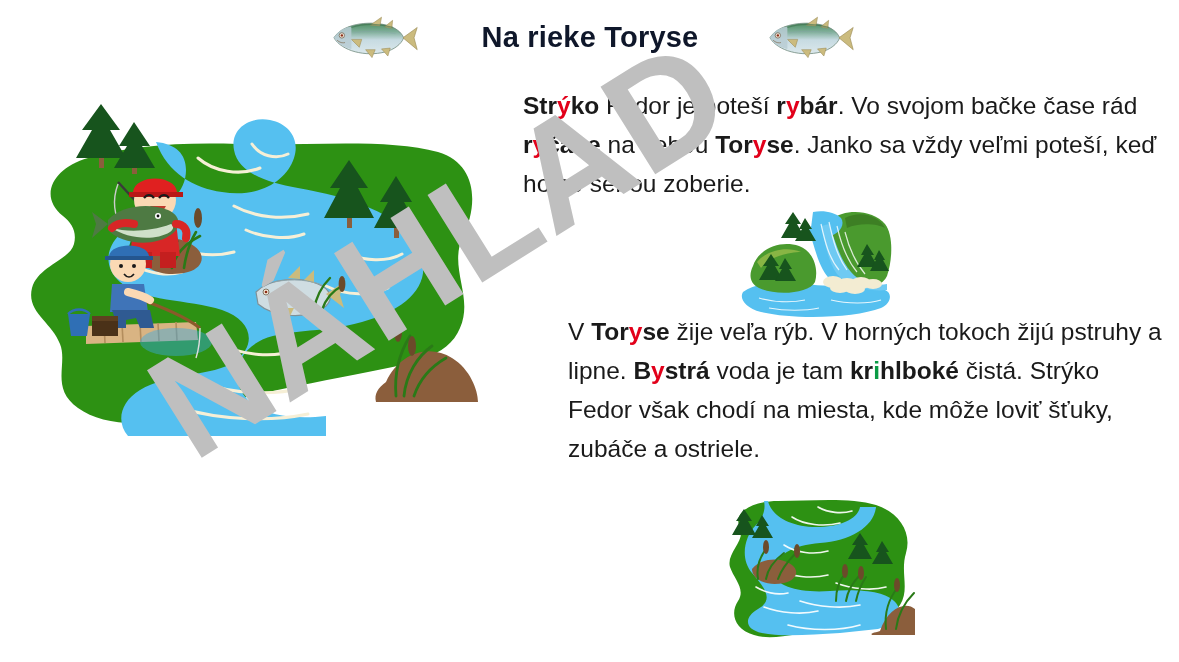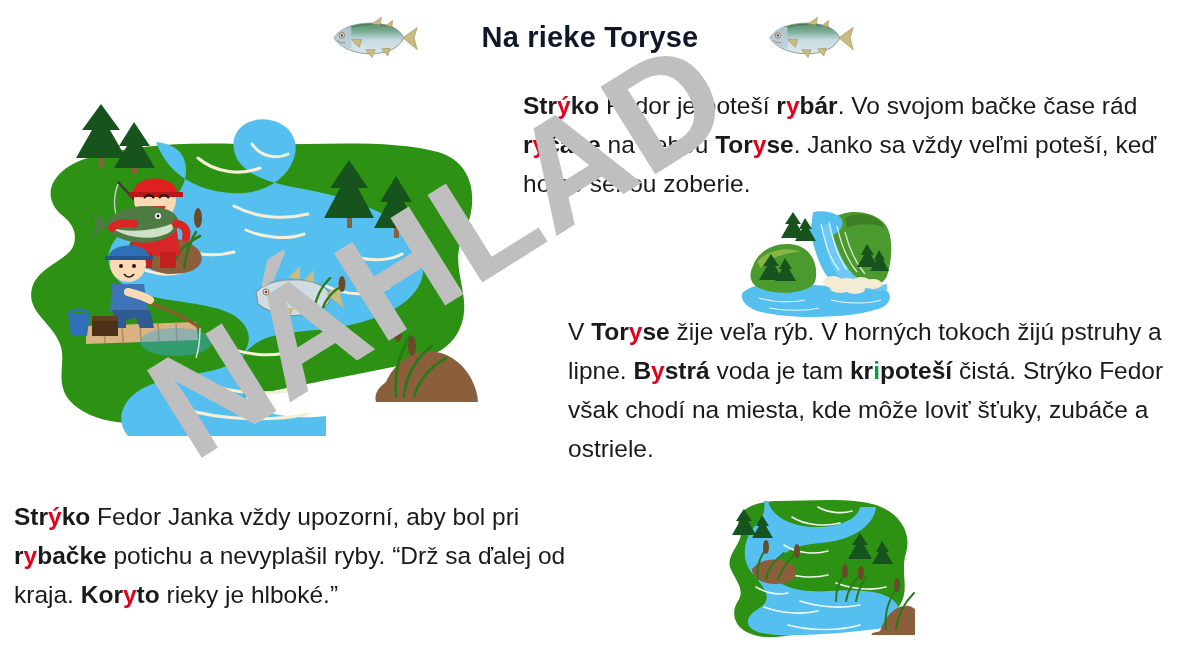--- a/index.html
+++ b/index.html
@@ -403,20 +403,19 @@
     <ellipse cx="161" cy="90" rx="3" ry="7" fill="#6b4a2a"></ellipse>
     <path d="M180 148 C 188 124, 206 118, 215 126 L 215 152 L 172 152 C 170 150, 174 150, 180 148 Z" fill="#8b5e3c"></path>
     <g stroke="#2a7a17" stroke-width="2" fill="none" stroke-linecap="round">
       <path d="M186 146 C 184 128, 190 114, 198 104"></path>
       <path d="M196 146 C 198 130, 206 118, 214 110"></path>
     </g>
     <ellipse cx="197" cy="102" rx="3" ry="7" fill="#6b4a2a"></ellipse>
   </svg>
 
   <div class="para" id="para-1"><b>Str</b><b class="red">ý</b><b>ko</b><span> Fedor je poteší </span><b>r</b><b class="red">y</b><b>bár</b><span>. Vo svojom bačke čase rád </span><b>r</b><b class="red">y</b><b>čase</b><span> na sebou </span><b>Tor</b><b class="red">y</b><b>se</b><span>. Janko sa vždy veľmi poteší, keď ho so sebou zoberie.</span></div>
-  <div class="para" id="para-2"><span>V </span><b>Tor</b><b class="red">y</b><b>se</b><span> žije veľa rýb. V horných tokoch žijú pstruhy a lipne. </span><b>B</b><b class="red">y</b><b>strá</b><span> voda je tam </span><b>kr</b><b class="green-letter">i</b><b>poteší</b><span> čistá. Strýko Fedor však chodí na miesta, kde  môže loviť šťuky, zubáče a ostriele.</span></div>
-  <div class="para" id="para-3"><b>Str</b><b class="red">ý</b><b>ko</b><span> Fedor Janka vždy upozorní, aby bol pri </span><b>r</b><b class="red">y</b><b>bačke</b><span> potichu a nevyplašil ryby. “Drž sa ďalej od kraja. </span><b>Kor</b><b class="red">y</b><b>to</b><span> rieky je hlboké.”</span></div>
+  <div class="para" id="para-2"><span>V </span><b>Tor</b><b class="red">y</b><b>se</b><span> žije veľa rýb. V horných tokoch žijú pstruhy a lipne. </span><b>B</b><b class="red">y</b><b>strá</b><span> voda je tam </span><b>kr</b><b class="green-letter">i</b><b>hlboké</b><span> čistá. Strýko Fedor však chodí na miesta, kde  môže loviť šťuky, zubáče a ostriele.</span></div>
 
   <div id="watermark">
     <div id="watermark-text">NÁHLAD</div>
   </div>
 
 </div>
 
 </body></html>

